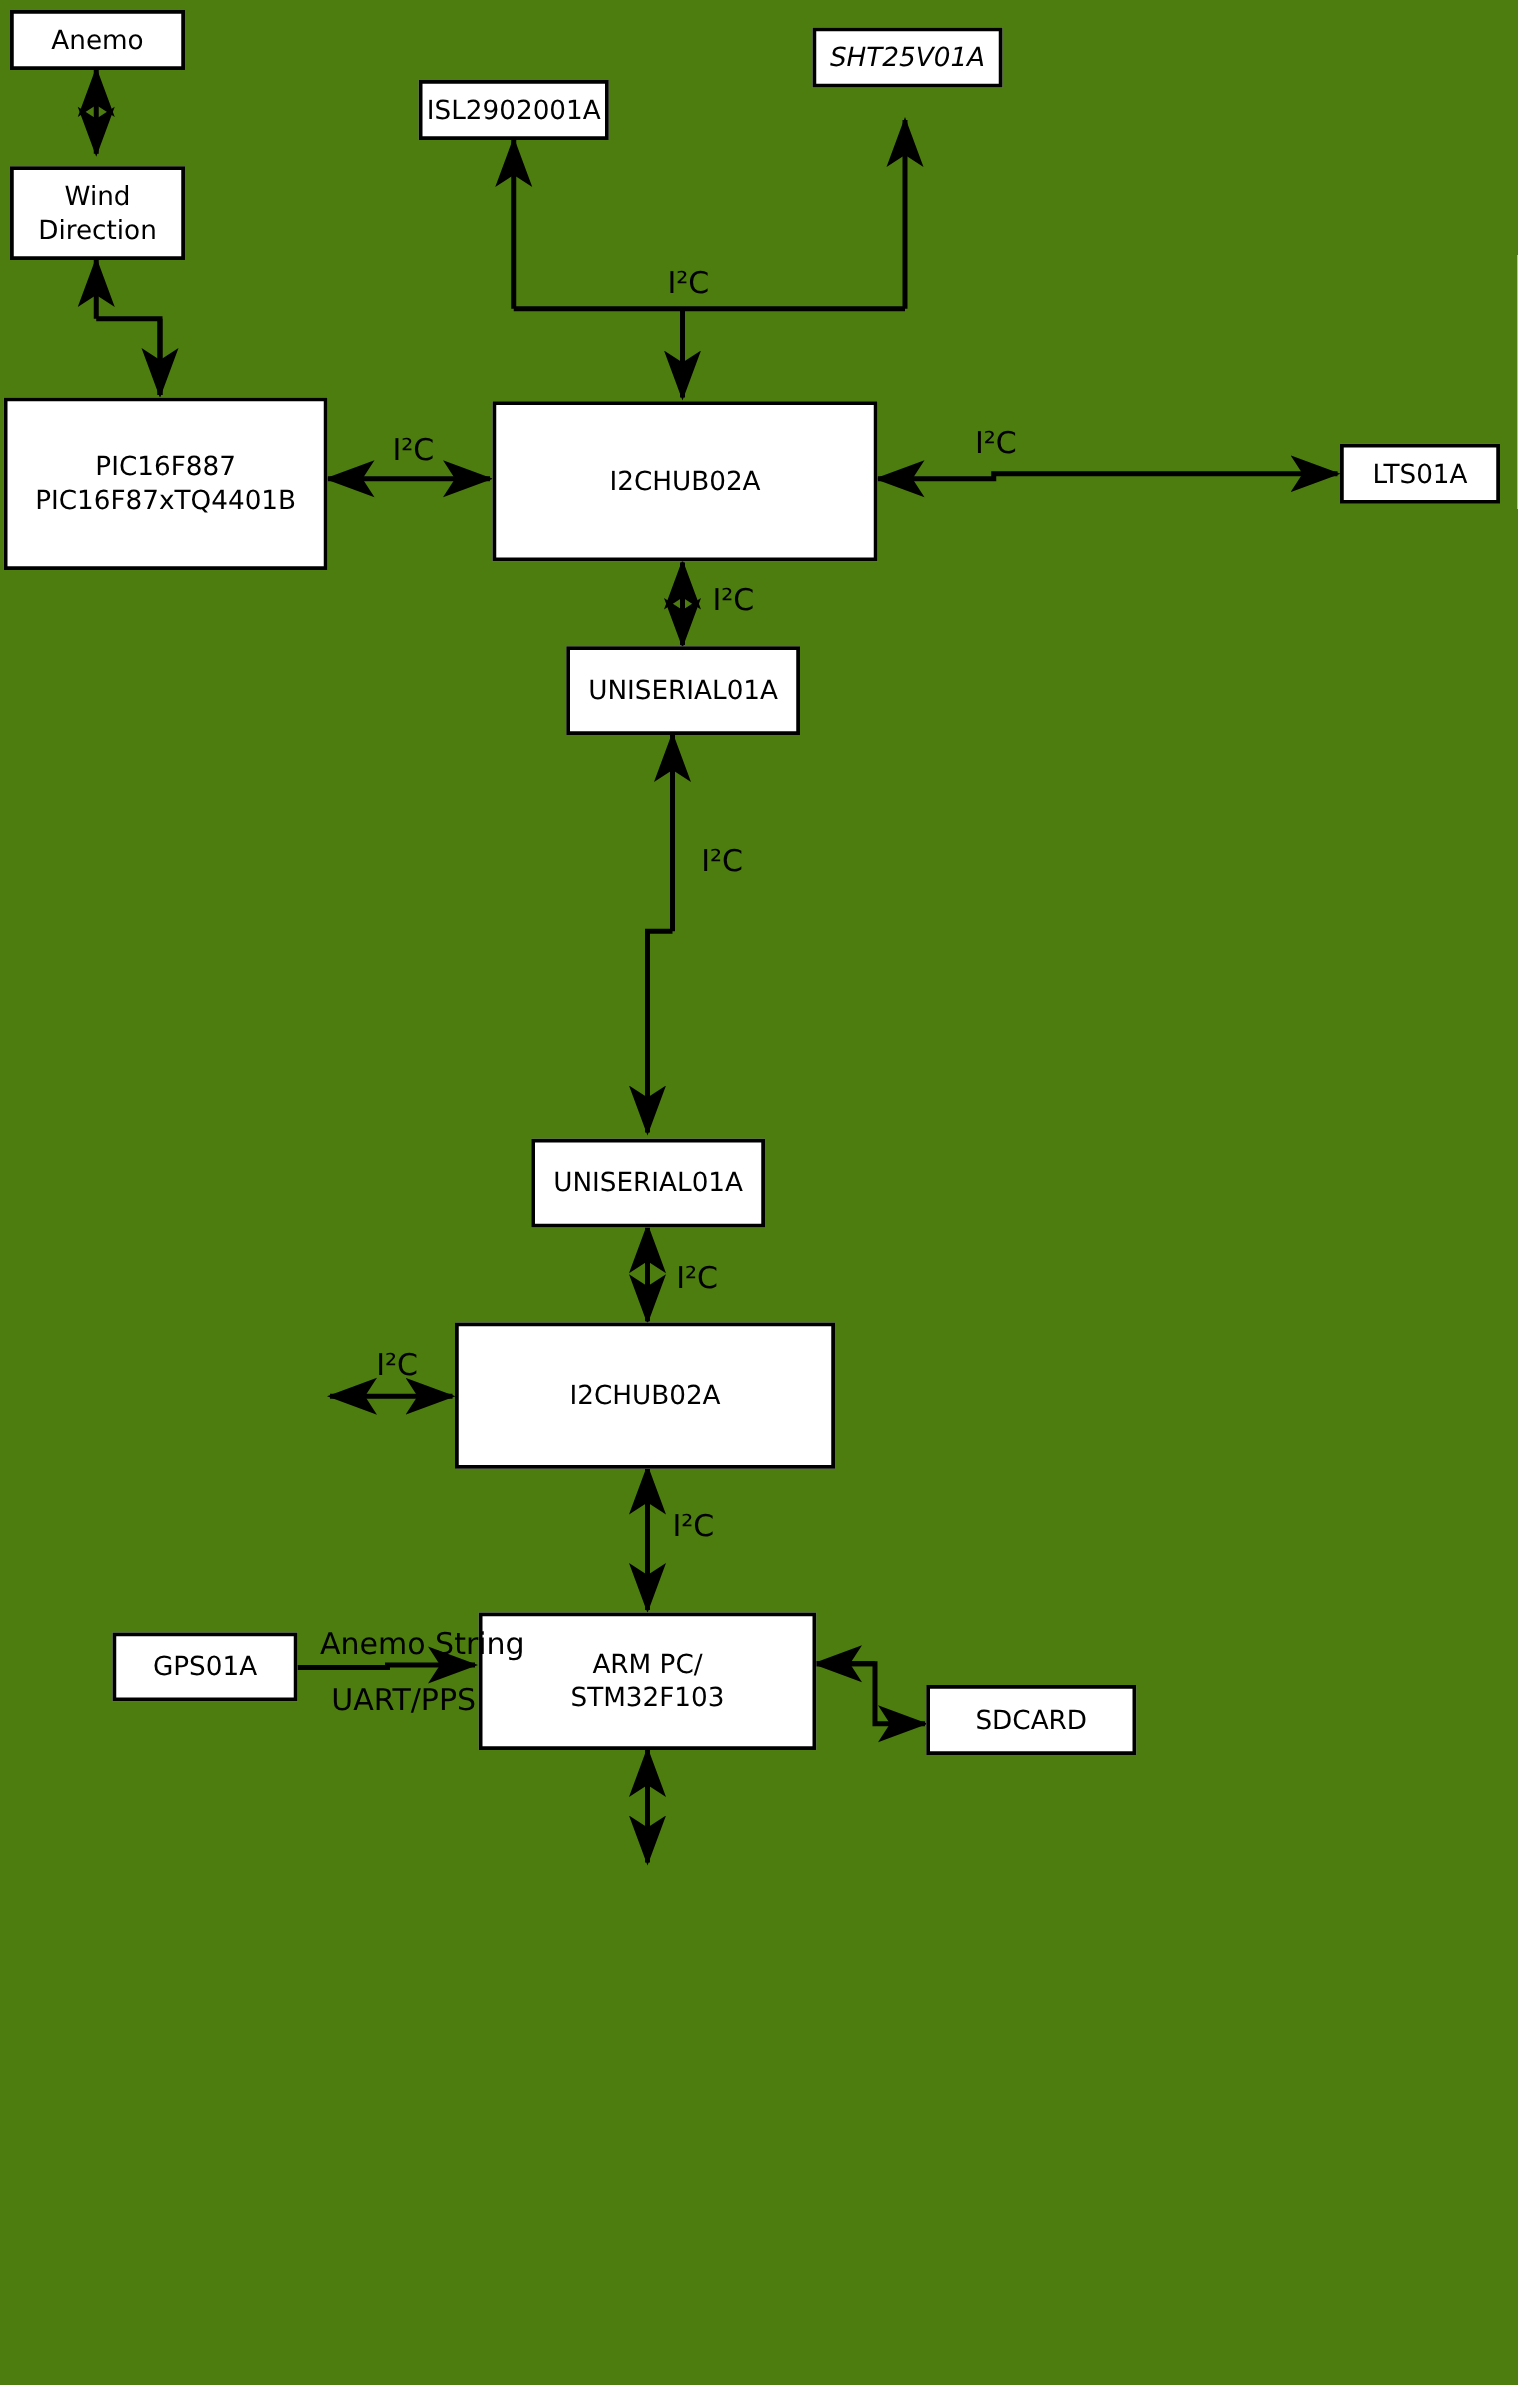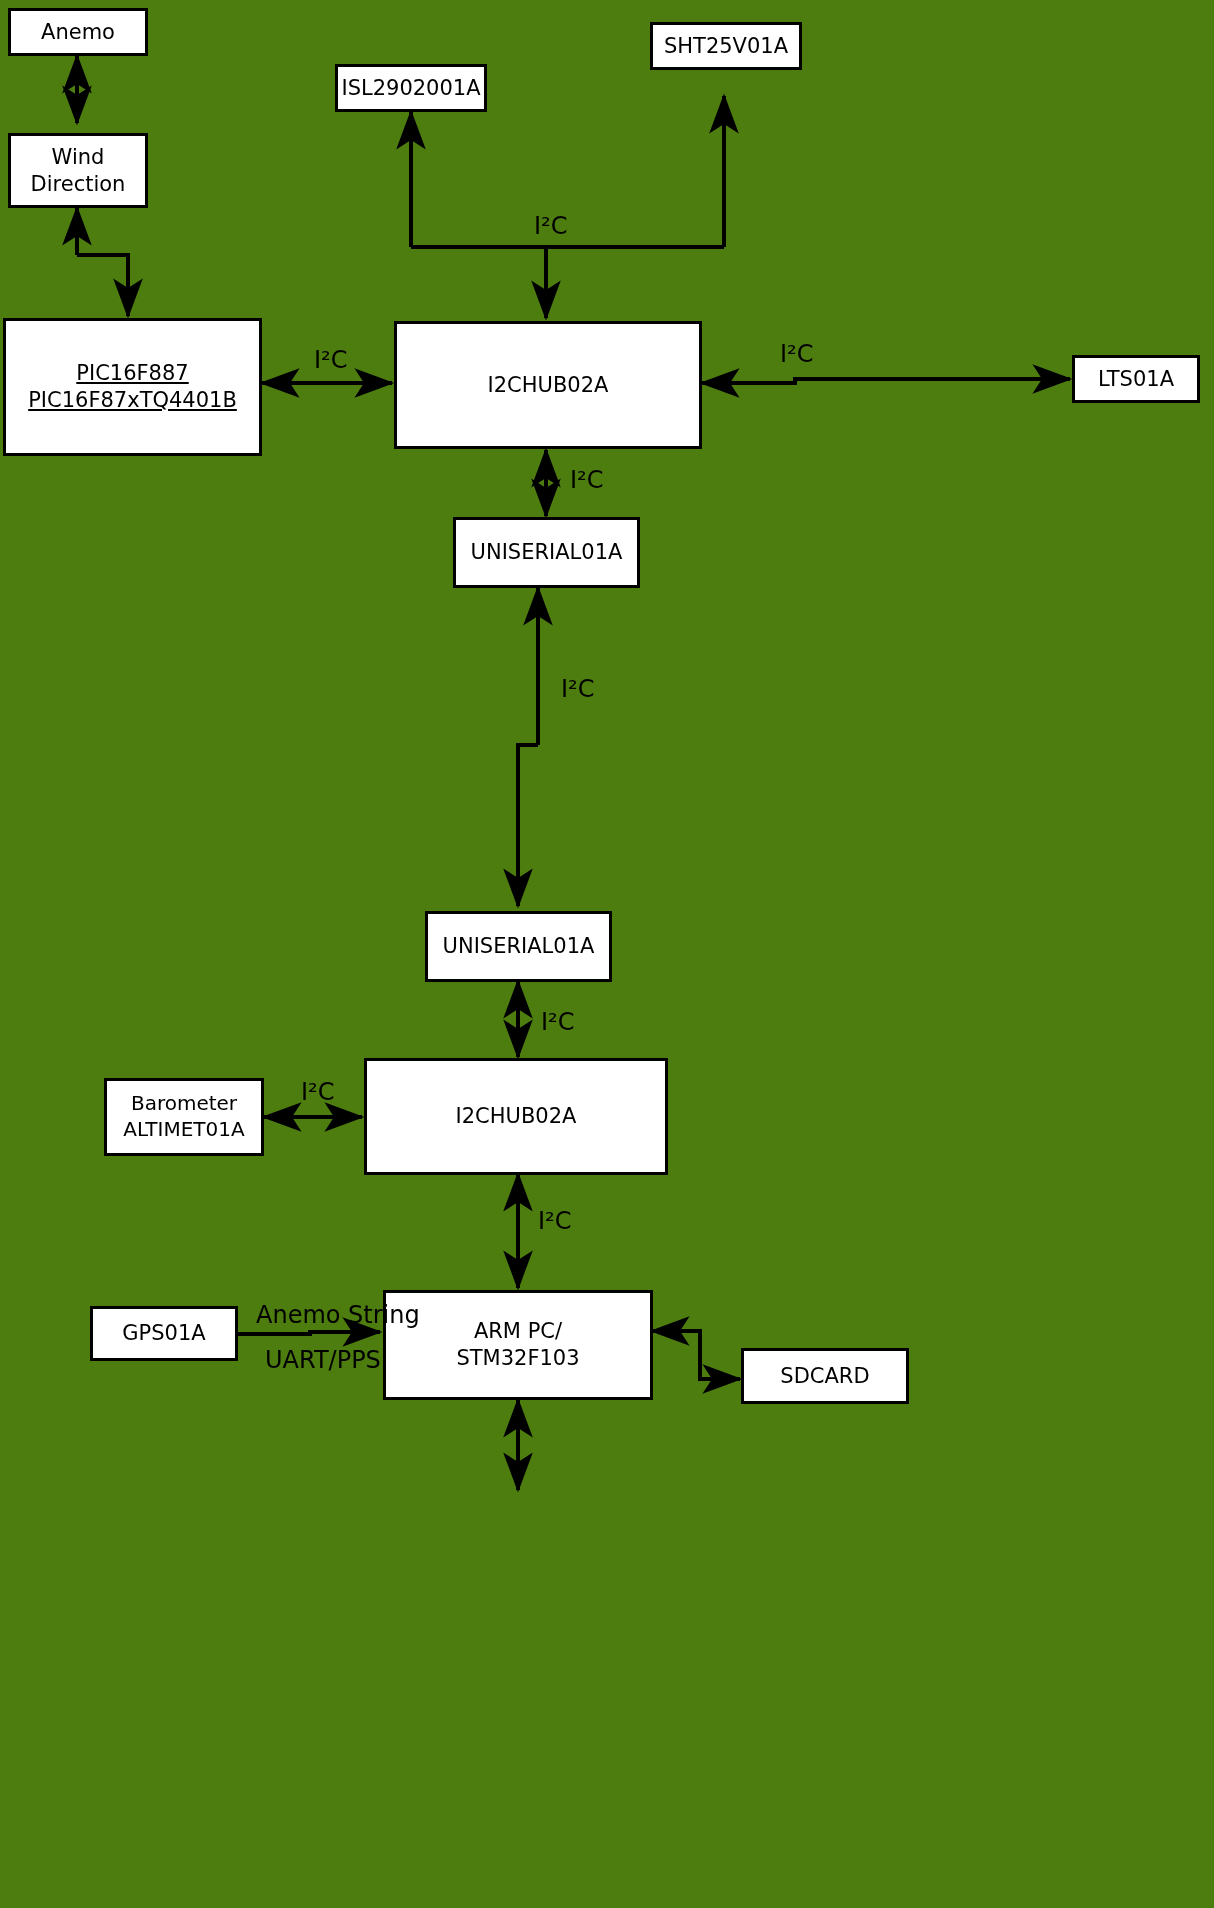--- a/index.html
+++ b/index.html
@@ -102,39 +102,37 @@
 
       <line x1="518" y1="1400" x2="518" y2="1490" marker-end="url(#ah)" marker-start="url(#ah-start)"></line>
     </g>
   </svg>
 
   <div class="node" style="left:8px; top:8px; width:140px; height:48px;">Anemo</div>
 
   <div class="node" style="left:8px; top:133px; width:140px; height:75px;">Wind
 Direction</div>
 
-  <div class="node" style="left:3px; top:318px; width:259px; height:138px;text-decoration:underline;">PIC16F887
+  <div class="node" style="left:3px; top:318px; width:259px; height:138px;">PIC16F887
 PIC16F87xTQ4401B</div>
 
   <div class="node" style="left:335px; top:64px; width:152px; height:48px;">ISL2902001A</div>
 
-  <div class="node" style="left:650px; top:22px; width:152px; height:48px;">SHT25V01A</div>
+  <div class="node" style="left:650px; top:22px; width:152px; height:48px;font-style:italic;">SHT25V01A</div>
 
   <div class="node" style="left:394px; top:321px; width:308px; height:128px;">I2CHUB02A</div>
 
   <div class="node" style="left:1072px; top:355px; width:128px; height:48px;">LTS01A</div>
 
   <div class="node" style="left:453px; top:517px; width:187px; height:71px;">UNISERIAL01A</div>
 
   <div class="node" style="left:425px; top:911px; width:187px; height:71px;">UNISERIAL01A</div>
 
   <div class="node" style="left:364px; top:1058px; width:304px; height:117px;">I2CHUB02A</div>
 
-  <div class="node small" style="left:104px; top:1078px; width:160px; height:78px;">Barometer
-ALTIMET01A</div>
 
   <div class="node" style="left:383px; top:1290px; width:270px; height:110px;">ARM PC/
 STM32F103</div>
 
   <div class="node" style="left:90px; top:1306px; width:148px; height:55px;">GPS01A</div>
 
   <div class="node" style="left:741px; top:1348px; width:168px; height:56px;">SDCARD</div>
 
 
   <div class="edge-label" style="left:534px; top:214px;">I²C</div>

